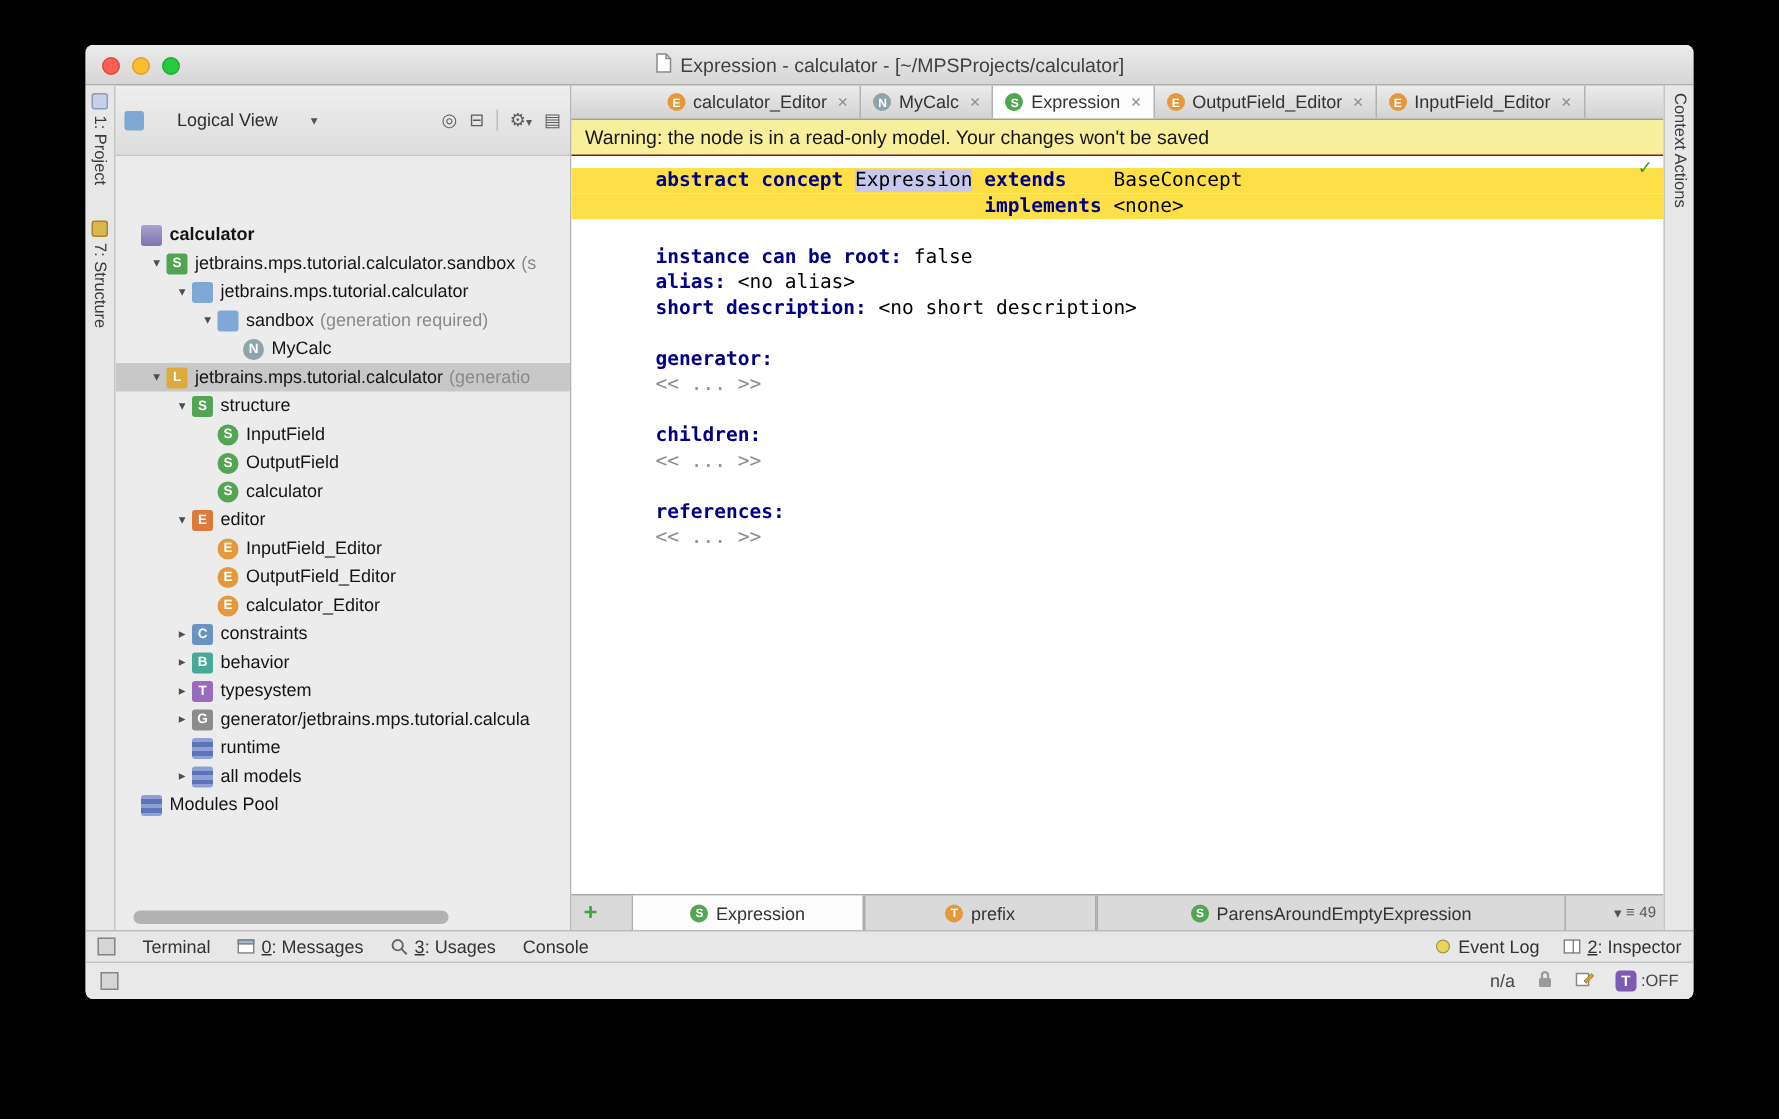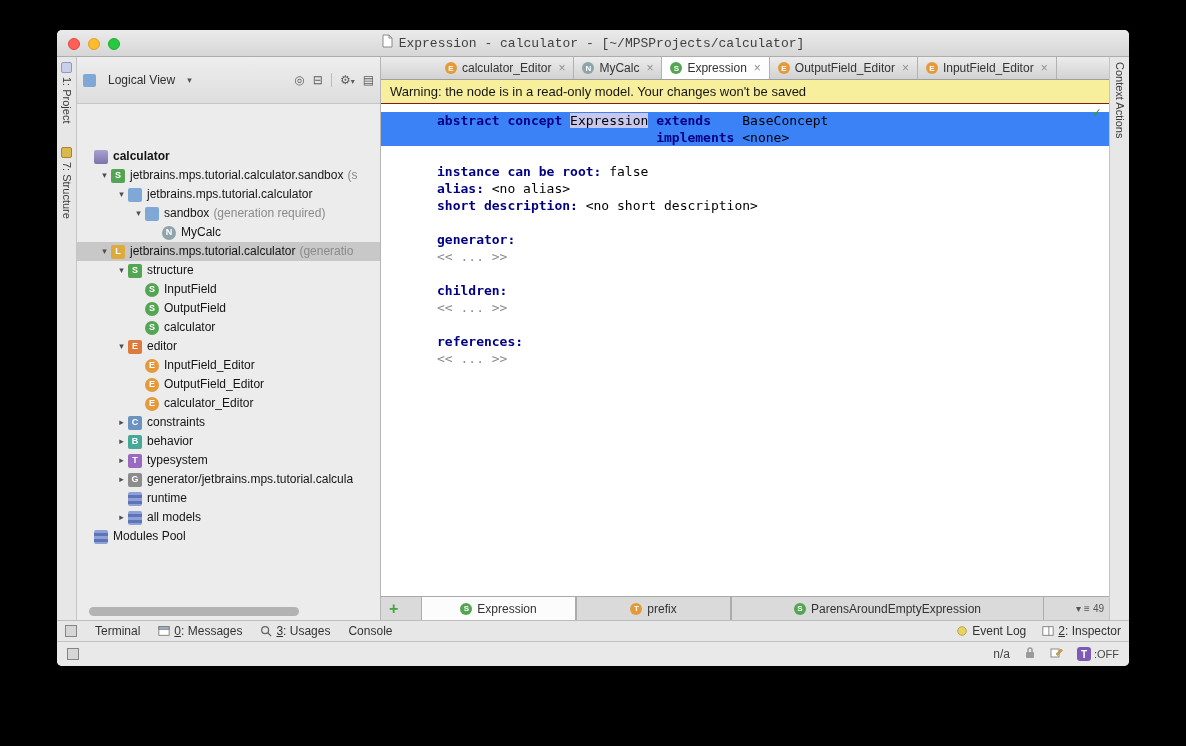--- a/index.html
+++ b/index.html
@@ -9,36 +9,36 @@
             border-radius:5px; overflow:hidden; display:flex; flex-direction:column;
             box-shadow:0 18px 45px rgba(0,0,0,.65); }
   
   .titlebar { flex:0 0 27px; background:linear-gradient(#ebebeb,#d6d6d6); border-bottom:1px solid #adadad;
               position:relative; display:flex; align-items:center; justify-content:center; }
   .traffic { position:absolute; left:11px; top:8px; display:flex; gap:8px; }
   .light { width:12px; height:12px; border-radius:50%; }
   .light.red{background:#ff5f57;border:1px solid #e0443e;}
   .light.yellow{background:#febc2e;border:1px solid #dea123;}
   .light.green{background:#28c840;border:1px solid #1dad2b;}
-  .title { font-size:13px; color:#3f3f3f; display:flex; align-items:center; gap:6px;font-family:Liberation Mono, monospace; }
+  .title { font-size:13px; color:#3f3f3f; display:flex; align-items:center; gap:6px; }
   
   .main { flex:1; display:flex; min-height:0; }
   .stripe { width:20px; background:#e7e7e7; position:relative; flex:0 0 20px; }
   .stripe.left { border-right:1px solid #c5c5c5; }
   .stripe.right { border-left:1px solid #c5c5c5; }
   .stripe-btn { display:flex; flex-direction:column; align-items:center; gap:4px; }
   .vtext { writing-mode:vertical-rl; font-size:11px; color:#3a3a3a; }
   .mini-ic { width:11px; height:11px; border-radius:2px; }
   .mini-ic.proj { background:#c8cfe8; border:1px solid #8f98c0; }
   .mini-ic.struct { background:#d9b94d; border:1px solid #a8852e; }
   
   .project-panel { width:304px; flex:0 0 304px; border-right:1px solid #b5b5b5; display:flex;
                    flex-direction:column; background:#ececec; min-height:0; }
   .panel-header { flex:0 0 23px; border-bottom:1px solid #c6c6c6; display:flex; align-items:center;
-                  padding:16px 6px; gap:12px; font-size:12px; color:#2e2e2e;
+                  padding:16px 6px; gap:22px; font-size:12px; color:#2e2e2e;
                   background:linear-gradient(#eeeeee,#dddddd); }
   .ph-icon { width:13px; height:13px; background:#7fa8d7; border-radius:2px; }
   .ph-caret { font-size:9px; color:#555; }
   .ph-tools { margin-left:auto; display:flex; align-items:center; gap:8px; color:#5c5c5c; font-size:12px; }
   .ph-sep { width:1px; height:14px; background:#bdbdbd; }
   .tree { flex:1; overflow:hidden; padding-top:3px; position:relative;margin-top:40px; }
   .tree-row { height:19px; line-height:19px; display:flex; align-items:center; white-space:nowrap;
               font-size:12px; color:#141414; }
   .tree-row.selected { background:#c8c8c8; }
   .tree-arrow { width:13px; flex:0 0 13px; text-align:center; color:#4e4e4e; font-size:9px; }
@@ -73,21 +73,21 @@
   .tab-close { color:#8f8f8f; font-size:12px; margin-left:2px; }
   .tab-icon { width:12px; height:12px; border-radius:50%; color:#fff; font-size:8px; font-weight:bold;
               display:inline-flex; align-items:center; justify-content:center; flex:0 0 12px; }
   .k-editor{background:#e49a3a;} .k-node{background:#8fa3ab;} .k-concept{background:#53a553;}
   .k-text{background:#e49a3a;}
   .banner { flex:0 0 24px; background:#f7ef9b; border-bottom:1px solid #7f1d1d; display:flex;
             align-items:center; padding:0 9px; font-size:13px; color:#161616; }
   .editor-content { flex:1; background:#fff; position:relative; overflow:hidden; padding-top:8px;
                     font-family:"DejaVu Sans Mono",monospace; font-size:13px; }
   .code-line { height:17px; line-height:17px; white-space:pre; padding-left:56px; }
-  .code-line.hl { background:#3b82f6; }
+  .code-line.hl { background:#fde047; }
   .c-kw { color:#000084; font-weight:bold; }
   .c-p  { color:#000; }
   .c-sel{ color:#000; background:#c8c8ef; }
   .c-dim{ color:#8d8d8d; }
   .ok-check { position:absolute; top:0; right:8px; color:#33a02c; font-size:14px; font-weight:bold; }
   .btabs { flex:0 0 24px; background:#dadada; border-top:1px solid #aaaaaa; display:flex;
            align-items:stretch; padding-left:6px; }
   .plus { width:34px; display:flex; align-items:center; color:#3fa53f; font-weight:bold; font-size:16px;
           padding-left:2px; }
   .btab { display:flex; align-items:center; justify-content:center; gap:5px; font-size:12px; color:#333;

